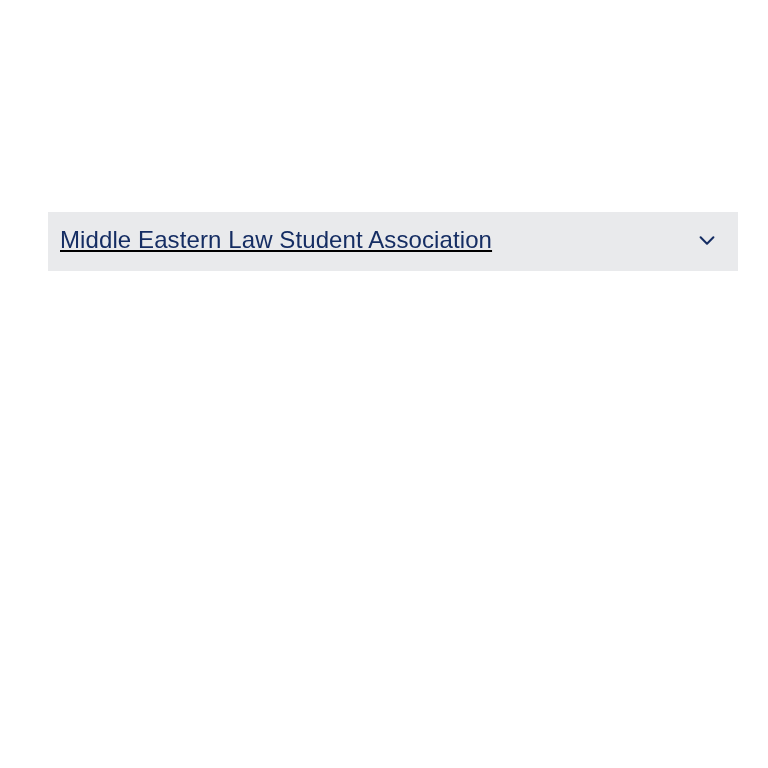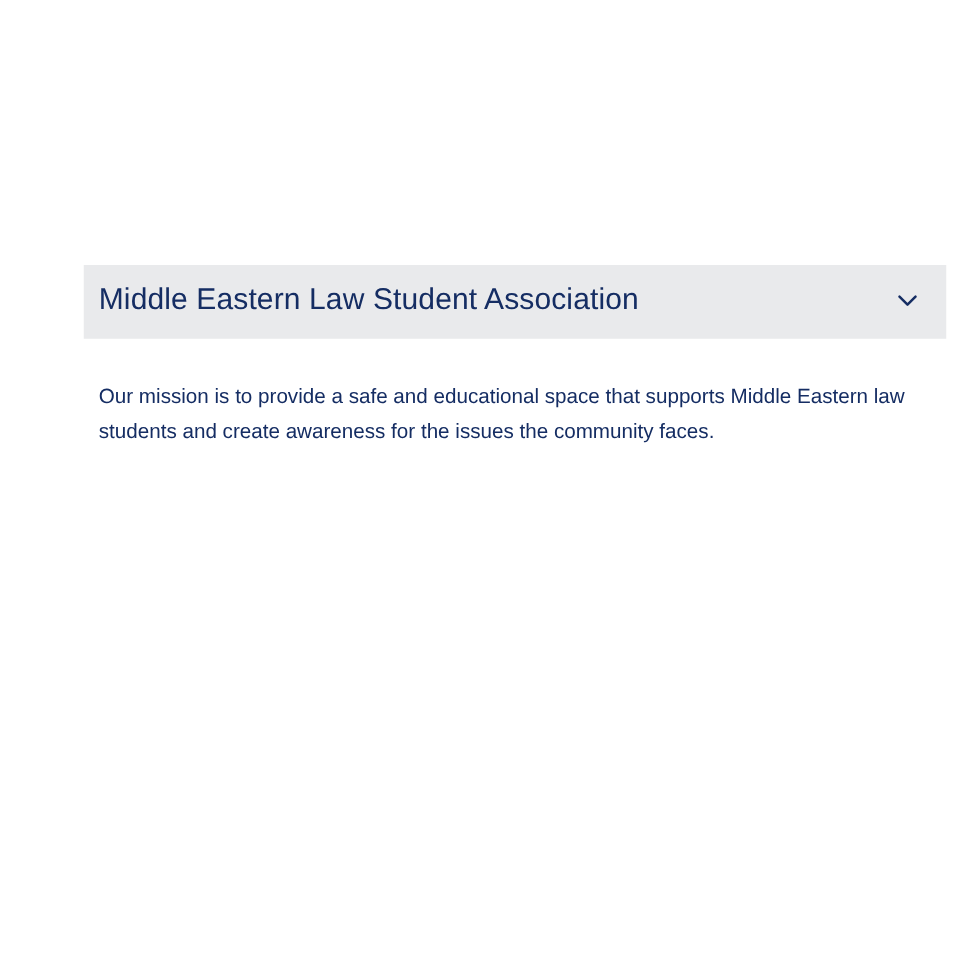--- a/index.html
+++ b/index.html
@@ -13,23 +13,24 @@
     font-family: "Liberation Sans", sans-serif;
     overflow: hidden;
   }
   .page {
     position: relative;
     width: 768px;
     height: 768px;
   }
   .accordion {
     position: absolute;
-    left: 67px;
+    left: 48px;
     top: 212px;
     width: 690px;
+    text-decoration: underline;
   }
   .accordion-header {
     display: flex;
     align-items: center;
     justify-content: space-between;
     background: #e9eaec;
     padding: 14px 20px 16px 12px;
     box-sizing: border-box;
     cursor: pointer;
     user-select: none;
@@ -75,19 +76,16 @@
 
     <div class="accordion-header">
       <span class="accordion-title">Middle Eastern Law Student Association</span>
       <span class="chevron">
         <svg viewBox="0 0 24 24" fill="none" stroke="currentColor" stroke-width="2.2" stroke-linecap="round" stroke-linejoin="round" aria-hidden="true">
           <polyline points="5,9 12,16 19,9"></polyline>
         </svg>
       </span>
     </div>
 
-    <div class="accordion-panel">
-      <p class="panel-text">Our mission is to provide a safe and educational space that supports Middle Eastern law students and create awareness for the issues the community faces.</p>
-    </div>
 
   </div>
 
 </div>
 
 </body></html>

